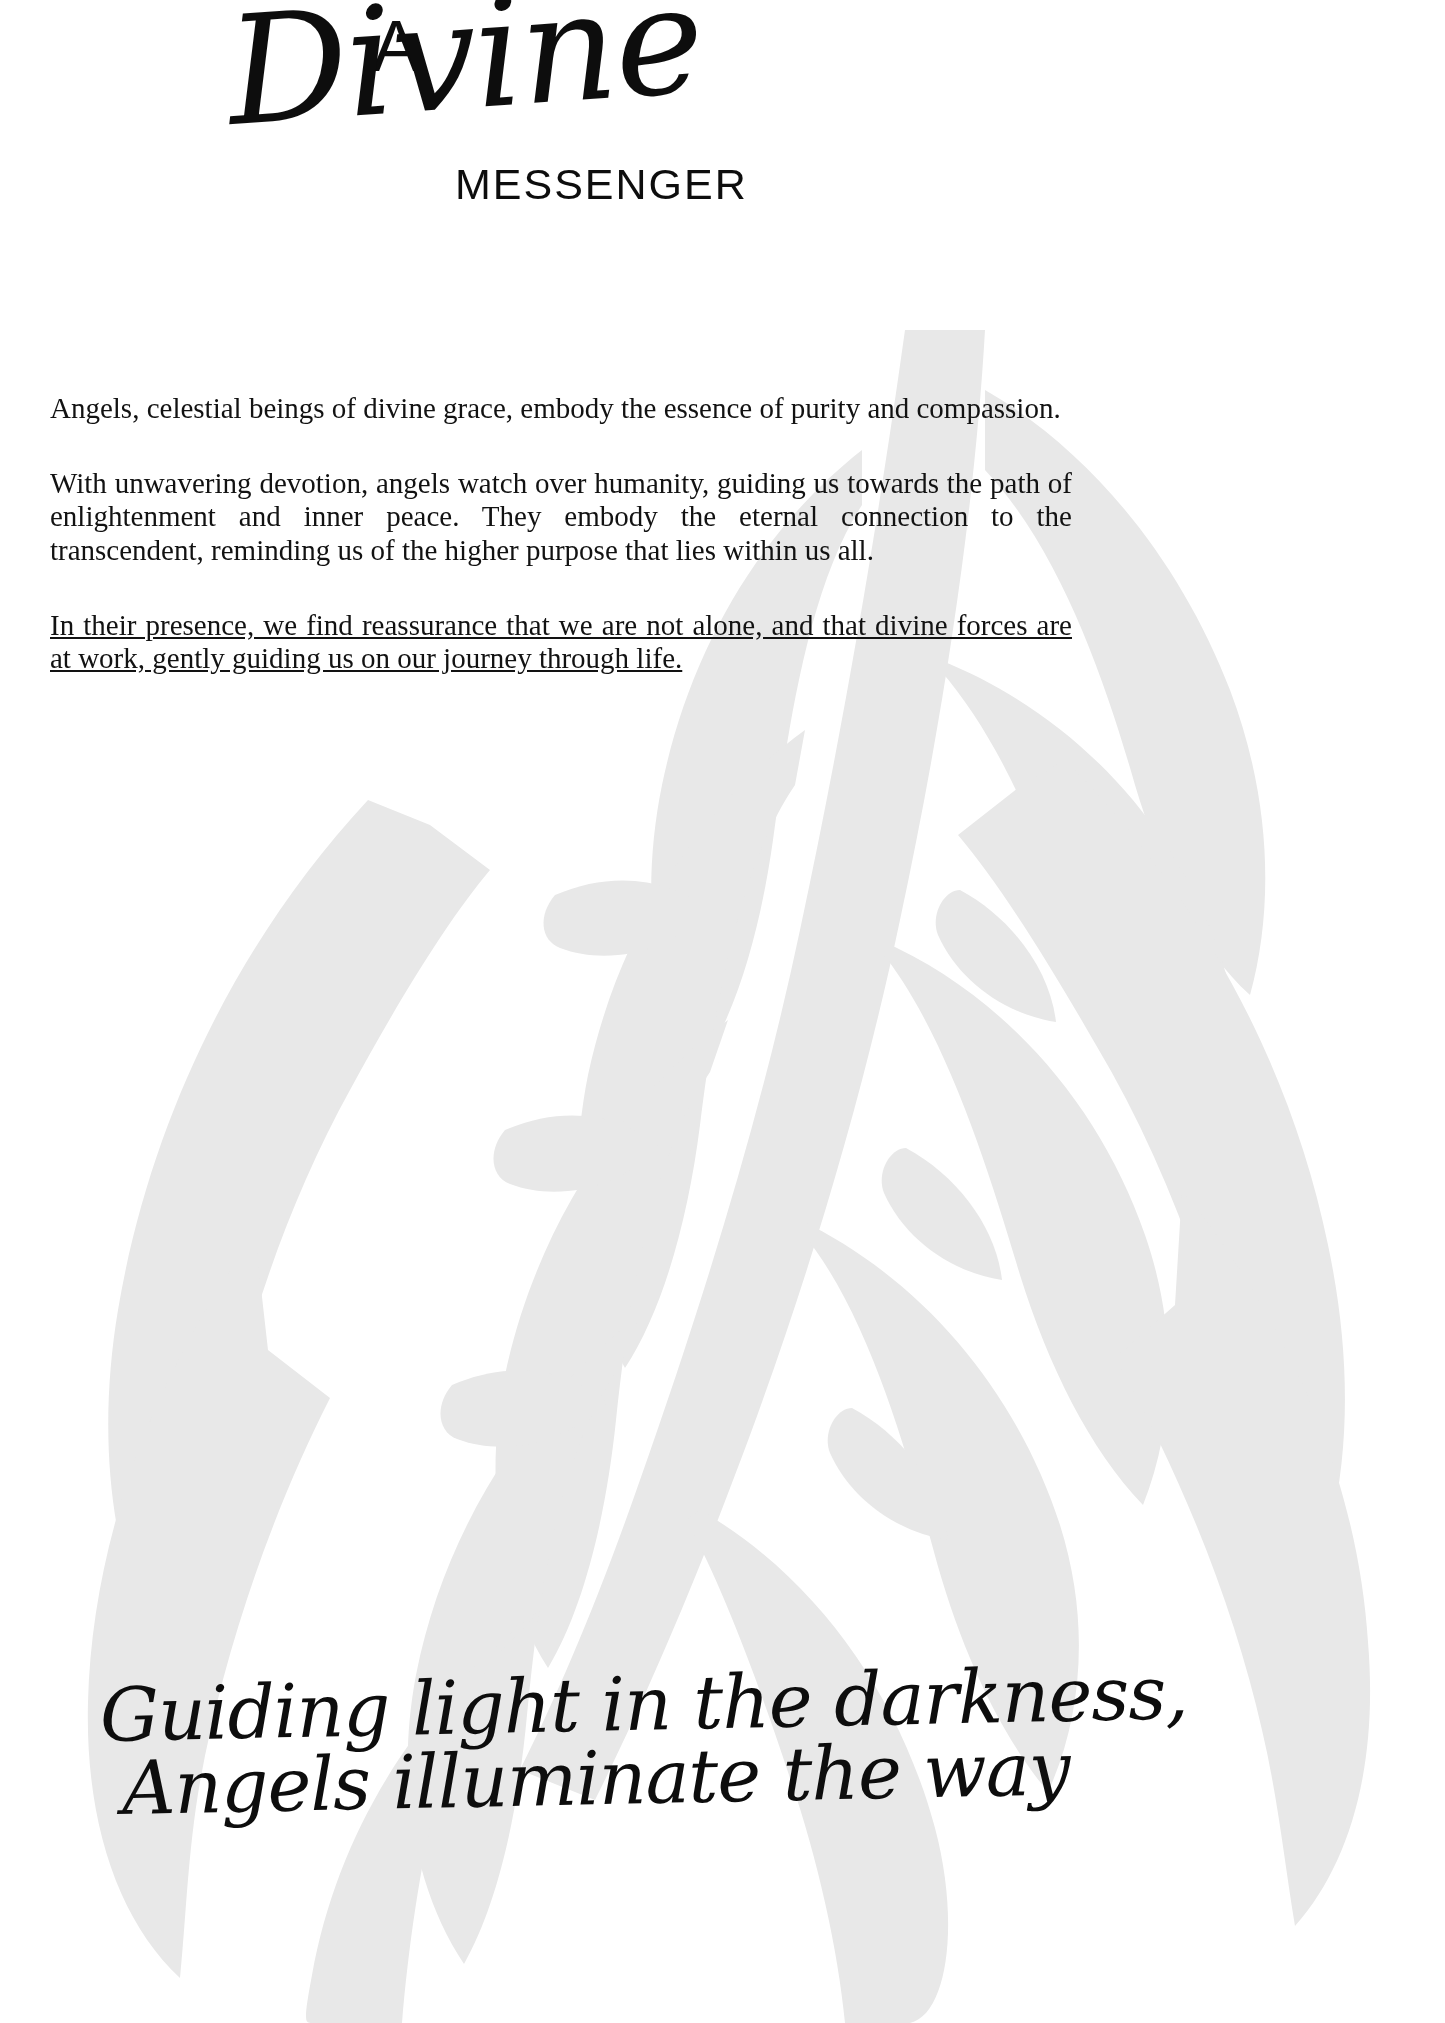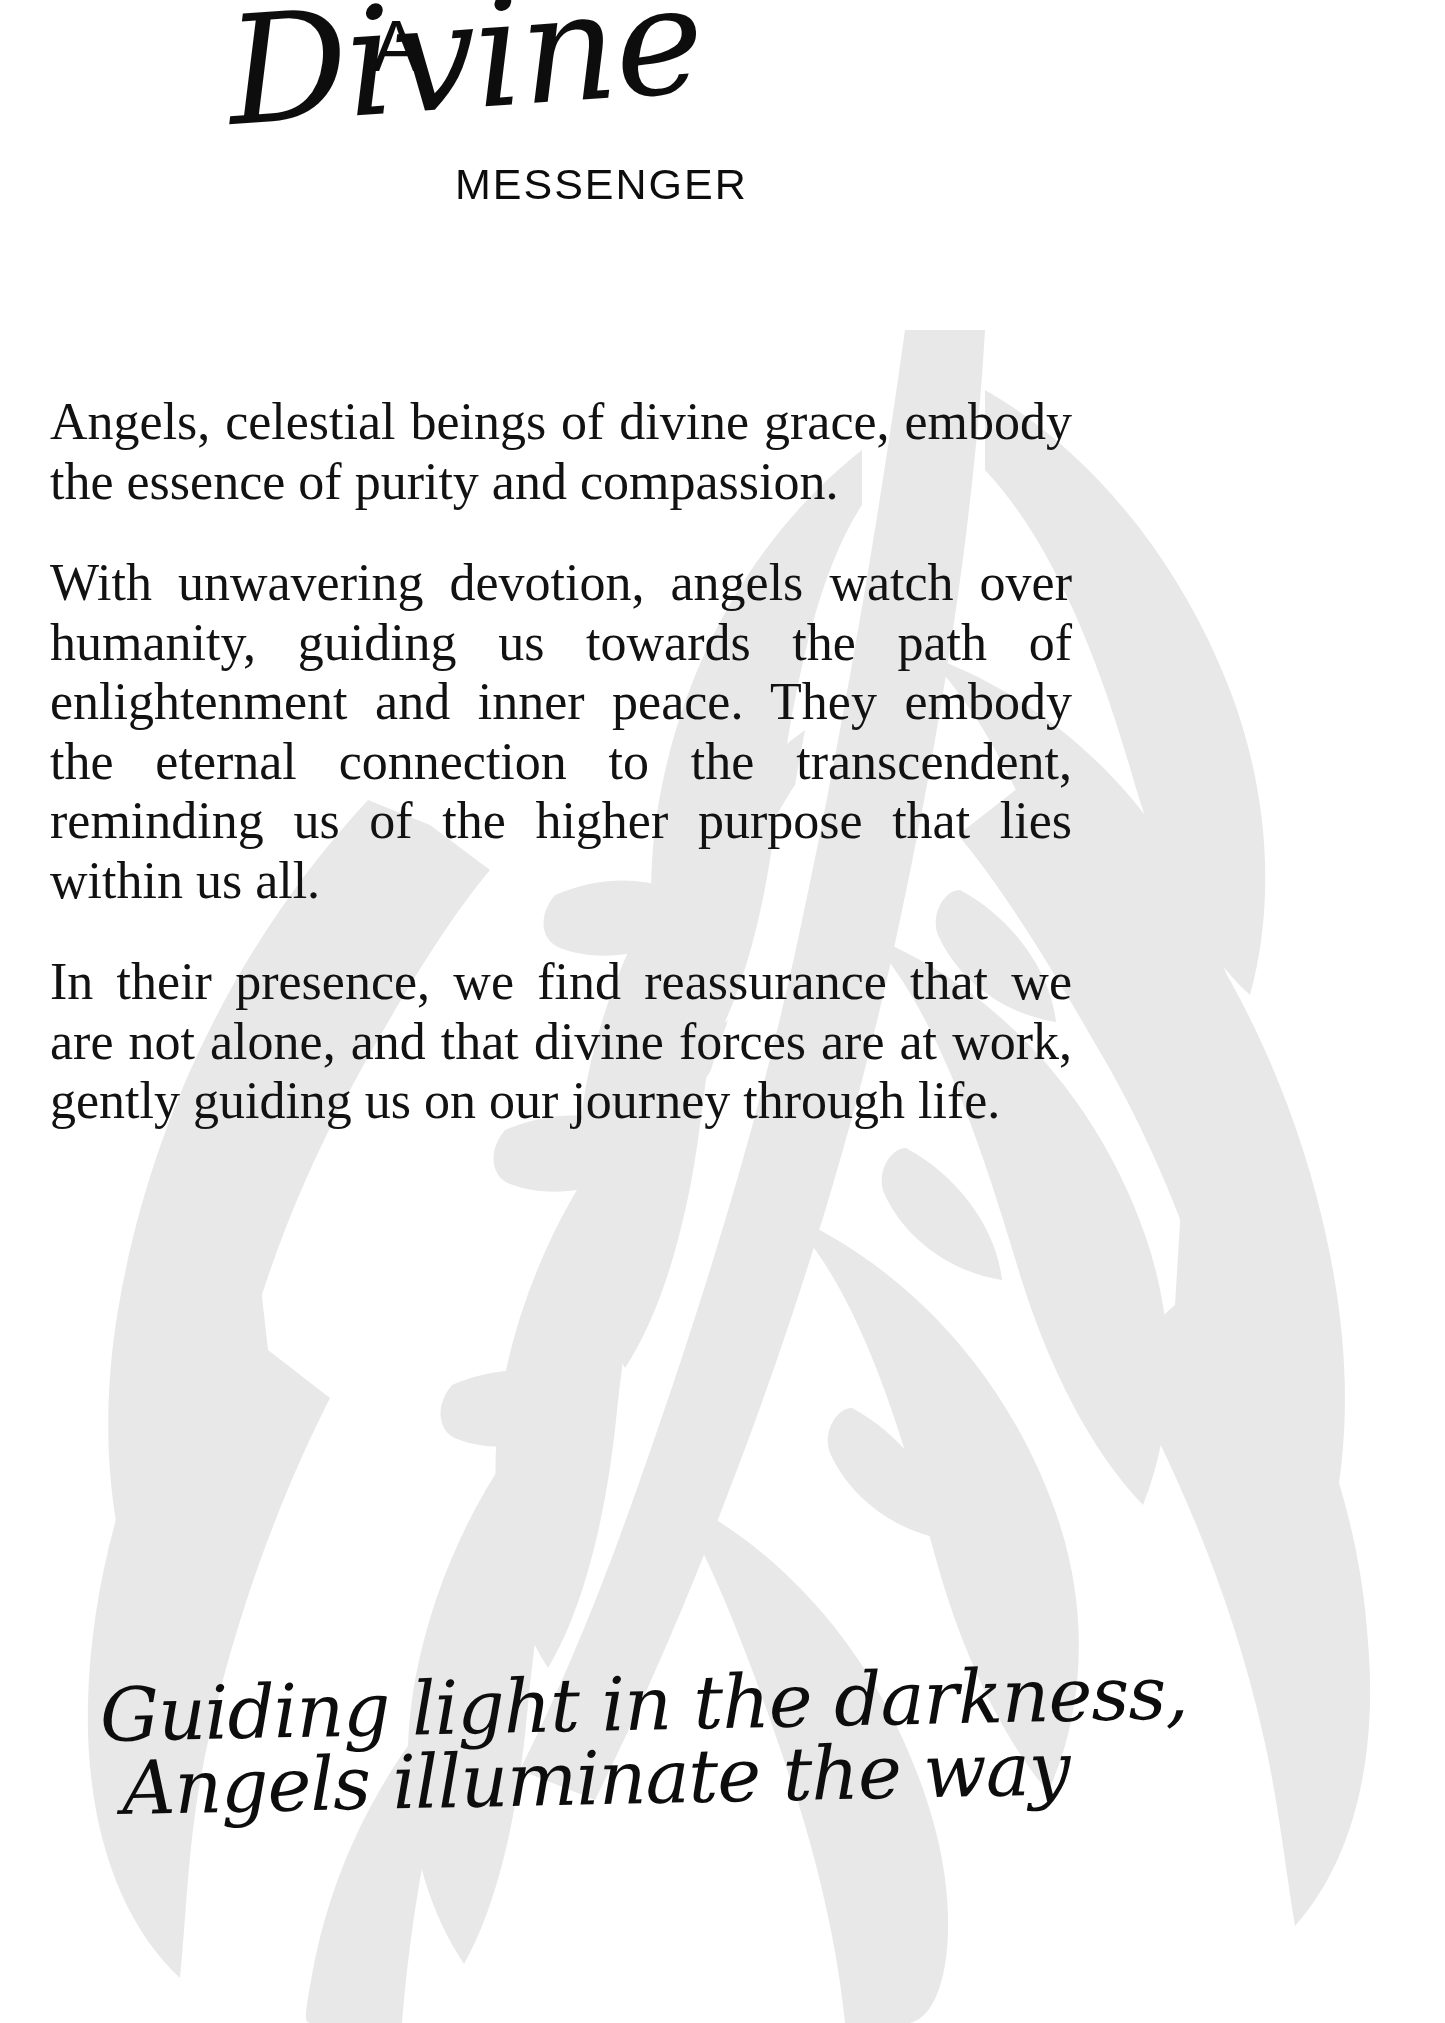--- a/index.html
+++ b/index.html
@@ -84,27 +84,27 @@
   
   #body-copy {
     position: absolute;
     left: 50px;
     top: 392px;
     width: 1022px;
   }
   .para {
     margin: 0 0 42px 0;
     font-family: "Liberation Serif", serif;
-    font-size: 52px;
+    font-size: 29px;
     line-height: 1.145;
     text-align: justify;
     text-justify: inter-word;
     color: #121212;
   }
-  .para:last-child { margin-bottom: 16px; }
+  .para:last-child { margin-bottom: 16px; text-decoration: underline; }
 
   
   #signature {
     position: absolute;
     left: 100px;
     top: 1672px;
     width: 960px;
     font-family: "DejaVu Serif", serif;
     font-style: italic;
     font-weight: 400;

